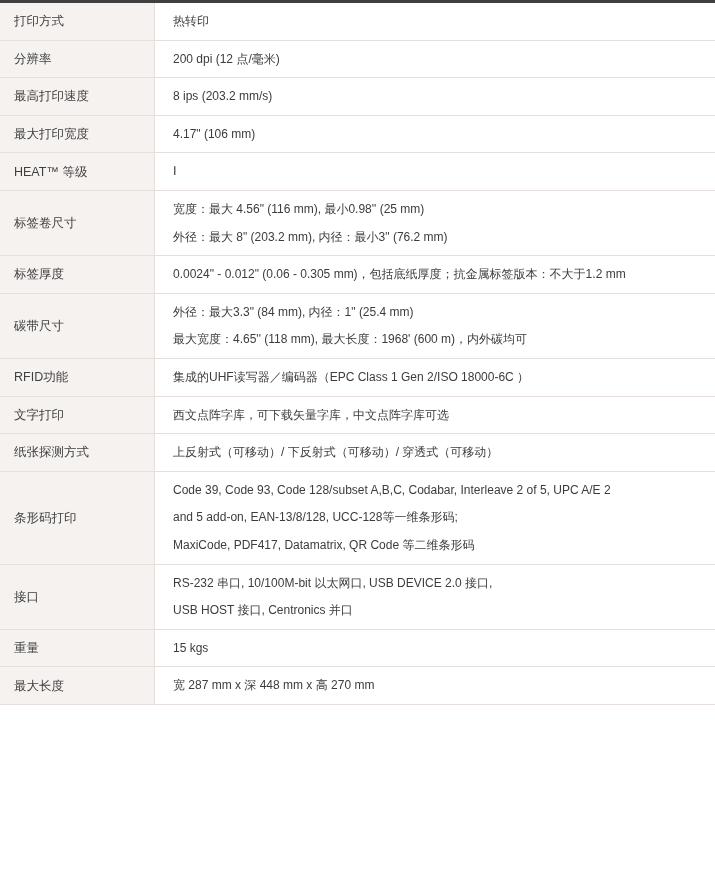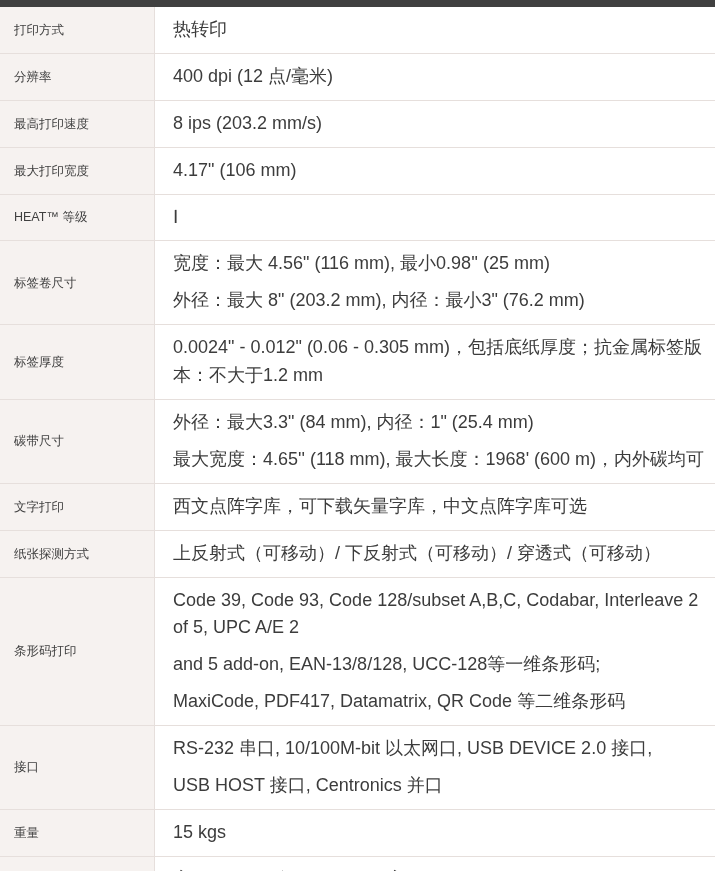--- a/index.html
+++ b/index.html
@@ -17,39 +17,39 @@
   }
   .spec-table {
     width: 715px;
     border-collapse: collapse;
     table-layout: fixed;
   }
   .spec-table tr {
     border-bottom: 1px solid #e6dfdc;
   }
   .spec-table tr:first-child {
-    border-top: 7px solid #404040;
+    border-top: 3px solid #404040;
   }
   .spec-table td {
     vertical-align: middle;
     padding: 0;
   }
   td.label {
     width: 140px;
     background: #f6f2f0;
     color: #3f3f3f;
     font-size: 12.5px;
     padding: 9px 0 9px 14px;
     border-right: 1px solid #e6dfdc;
     line-height: 1.45;
   }
   td.value {
     padding: 9px 10px 9px 18px;
     color: #3c3c3c;
-    font-size: 18px;
+    font-size: 12px;
     line-height: 1.55;
   }
   td.value .line {
     display: block;
   }
   td.value .line + .line {
     margin-top: 9px;
   }
 </style>
 </head>
@@ -59,21 +59,21 @@
   <tbody>
       <tr>
         <td class="label">打印方式</td>
         <td class="value">
           <span class="line">热转印</span>
         </td>
       </tr>
       <tr>
         <td class="label">分辨率</td>
         <td class="value">
-          <span class="line">400 dpi (12 点/毫米)</span>
+          <span class="line">200 dpi (12 点/毫米)</span>
         </td>
       </tr>
       <tr>
         <td class="label">最高打印速度</td>
         <td class="value">
           <span class="line">8 ips (203.2 mm/s)</span>
         </td>
       </tr>
       <tr>
         <td class="label">最大打印宽度</td>
@@ -98,20 +98,26 @@
         <td class="label">标签厚度</td>
         <td class="value">
           <span class="line">0.0024" - 0.012" (0.06 - 0.305 mm)，包括底纸厚度；抗金属标签版本：不大于1.2 mm</span>
         </td>
       </tr>
       <tr>
         <td class="label">碳带尺寸</td>
         <td class="value">
           <span class="line">外径：最大3.3" (84 mm), 内径：1" (25.4 mm)</span>
           <span class="line">最大宽度：4.65'' (118 mm), 最大长度：1968' (600 m)，内外碳均可</span>
+        </td>
+      </tr>
+      <tr>
+        <td class="label">RFID功能</td>
+        <td class="value">
+          <span class="line">集成的UHF读写器／编码器（EPC Class 1 Gen 2/ISO 18000-6C ）</span>
         </td>
       </tr>
       <tr>
         <td class="label">文字打印</td>
         <td class="value">
           <span class="line">西文点阵字库，可下载矢量字库，中文点阵字库可选</span>
         </td>
       </tr>
       <tr>
         <td class="label">纸张探测方式</td>

